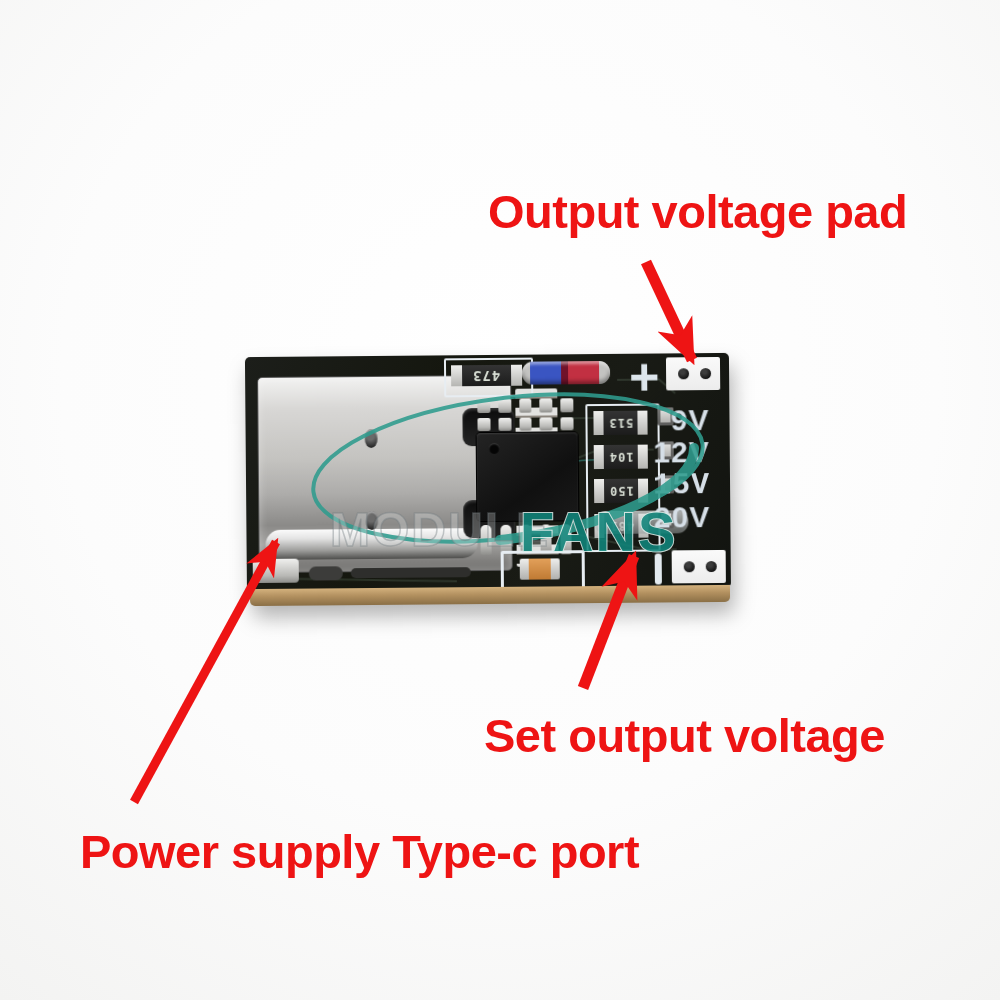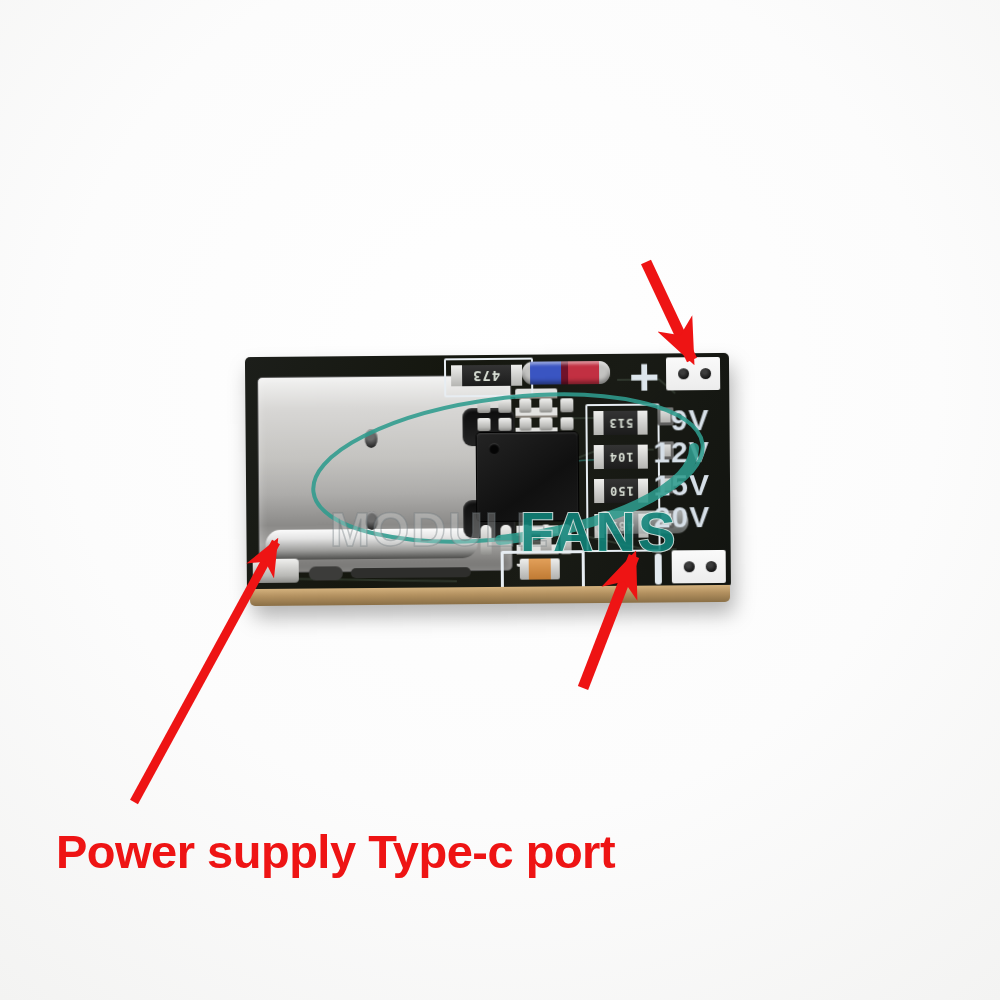--- a/index.html
+++ b/index.html
@@ -8,21 +8,21 @@
     background:radial-gradient(circle at 50% 38%, #ffffff 0%, #fcfcfc 55%, #f3f3f2 100%);
     font-family:"Liberation Sans", sans-serif;
   }
   
   .anno{
     position:absolute;font-weight:bold;font-size:47px;letter-spacing:-0.5px;
     color:#ee1414;white-space:nowrap;
   }
   .anno.output{left:488px;top:184px;}
   .anno.set{left:484px;top:708px;}
-  .anno.power{left:56px;top:824px;}
+  .anno.power{left:80px;top:824px;}
 
   
   .board{
     position:absolute;left:246px;top:355px;width:484px;height:249px;
     transform:rotate(-0.5deg);
     filter:drop-shadow(4px 12px 10px rgba(0,0,0,.28));
   }
   .pcb{
     position:absolute;left:0;top:0;right:0;bottom:16px;border-radius:5px 5px 3px 3px;
     background:linear-gradient(115deg,#1c1e1a 0%,#15170f 35%,#191b15 65%,#121410 100%);
@@ -134,21 +134,21 @@
     background:linear-gradient(180deg,#e9e9e7,#a7a7a4);
     box-shadow:inset 0 0 0 3px rgba(30,30,30,.55);
   }
   .j0{top:54px;} .j1{top:88px;} .j2{top:122px;} .j3{top:157px;}
 
   .vlabels{position:absolute;left:404px;top:50px;width:76px;height:140px;}
   .vlab{
     position:absolute;right:16px;white-space:nowrap;
     font:bold 30px "Liberation Sans", sans-serif;color:#d6dfe7;letter-spacing:1px;
   }
-  .v0{top:0px;} .v1{top:32px;} .v2{top:65px;} .v3{top:97px;}
+  .v0{top:0px;} .v1{top:32px;} .v2{top:65px;font-family:Liberation Mono, monospace;} .v3{top:97px;}
 
   .fuse-box{left:254px;top:196px;width:78px;height:34px;border-width:3px;}
   .fuse{
     position:absolute;left:16px;top:5px;width:40px;height:21px;display:flex;border-radius:2px;overflow:hidden;
   }
   .fuse .cap{width:9px;background:linear-gradient(180deg,#eeeeec,#b0b0ad);}
   .fuse .mid{flex:1;background:linear-gradient(180deg,#e2a05a,#c07a33);}
 
   .blob{position:absolute;border-radius:4px;}
   .bl1{left:6px;top:202px;width:46px;height:24px;}
@@ -156,20 +156,22 @@
   .bl3{left:104px;top:212px;width:120px;height:10px;background:#2e2e2c;border-radius:5px;}
 
   
   .overlay{position:absolute;left:0;top:0;pointer-events:none;}
 </style>
 </head>
 <body>
 
 <div class="stage">
 
+  <div class="anno output">Output voltage pad</div>
+  <div class="anno set">Set output voltage</div>
   <div class="anno power">Power supply Type-c port</div>
 
   <div class="board">
     <div class="pcb">
 
       <svg class="traces" width="484" height="232">
         <g stroke="rgba(160,200,170,0.16)" stroke-width="2" fill="none">
           <path d="M316,64 L360,64"></path>
           <path d="M316,110 L352,96 L408,96"></path>
           <path d="M330,180 L400,196 L430,196"></path>

